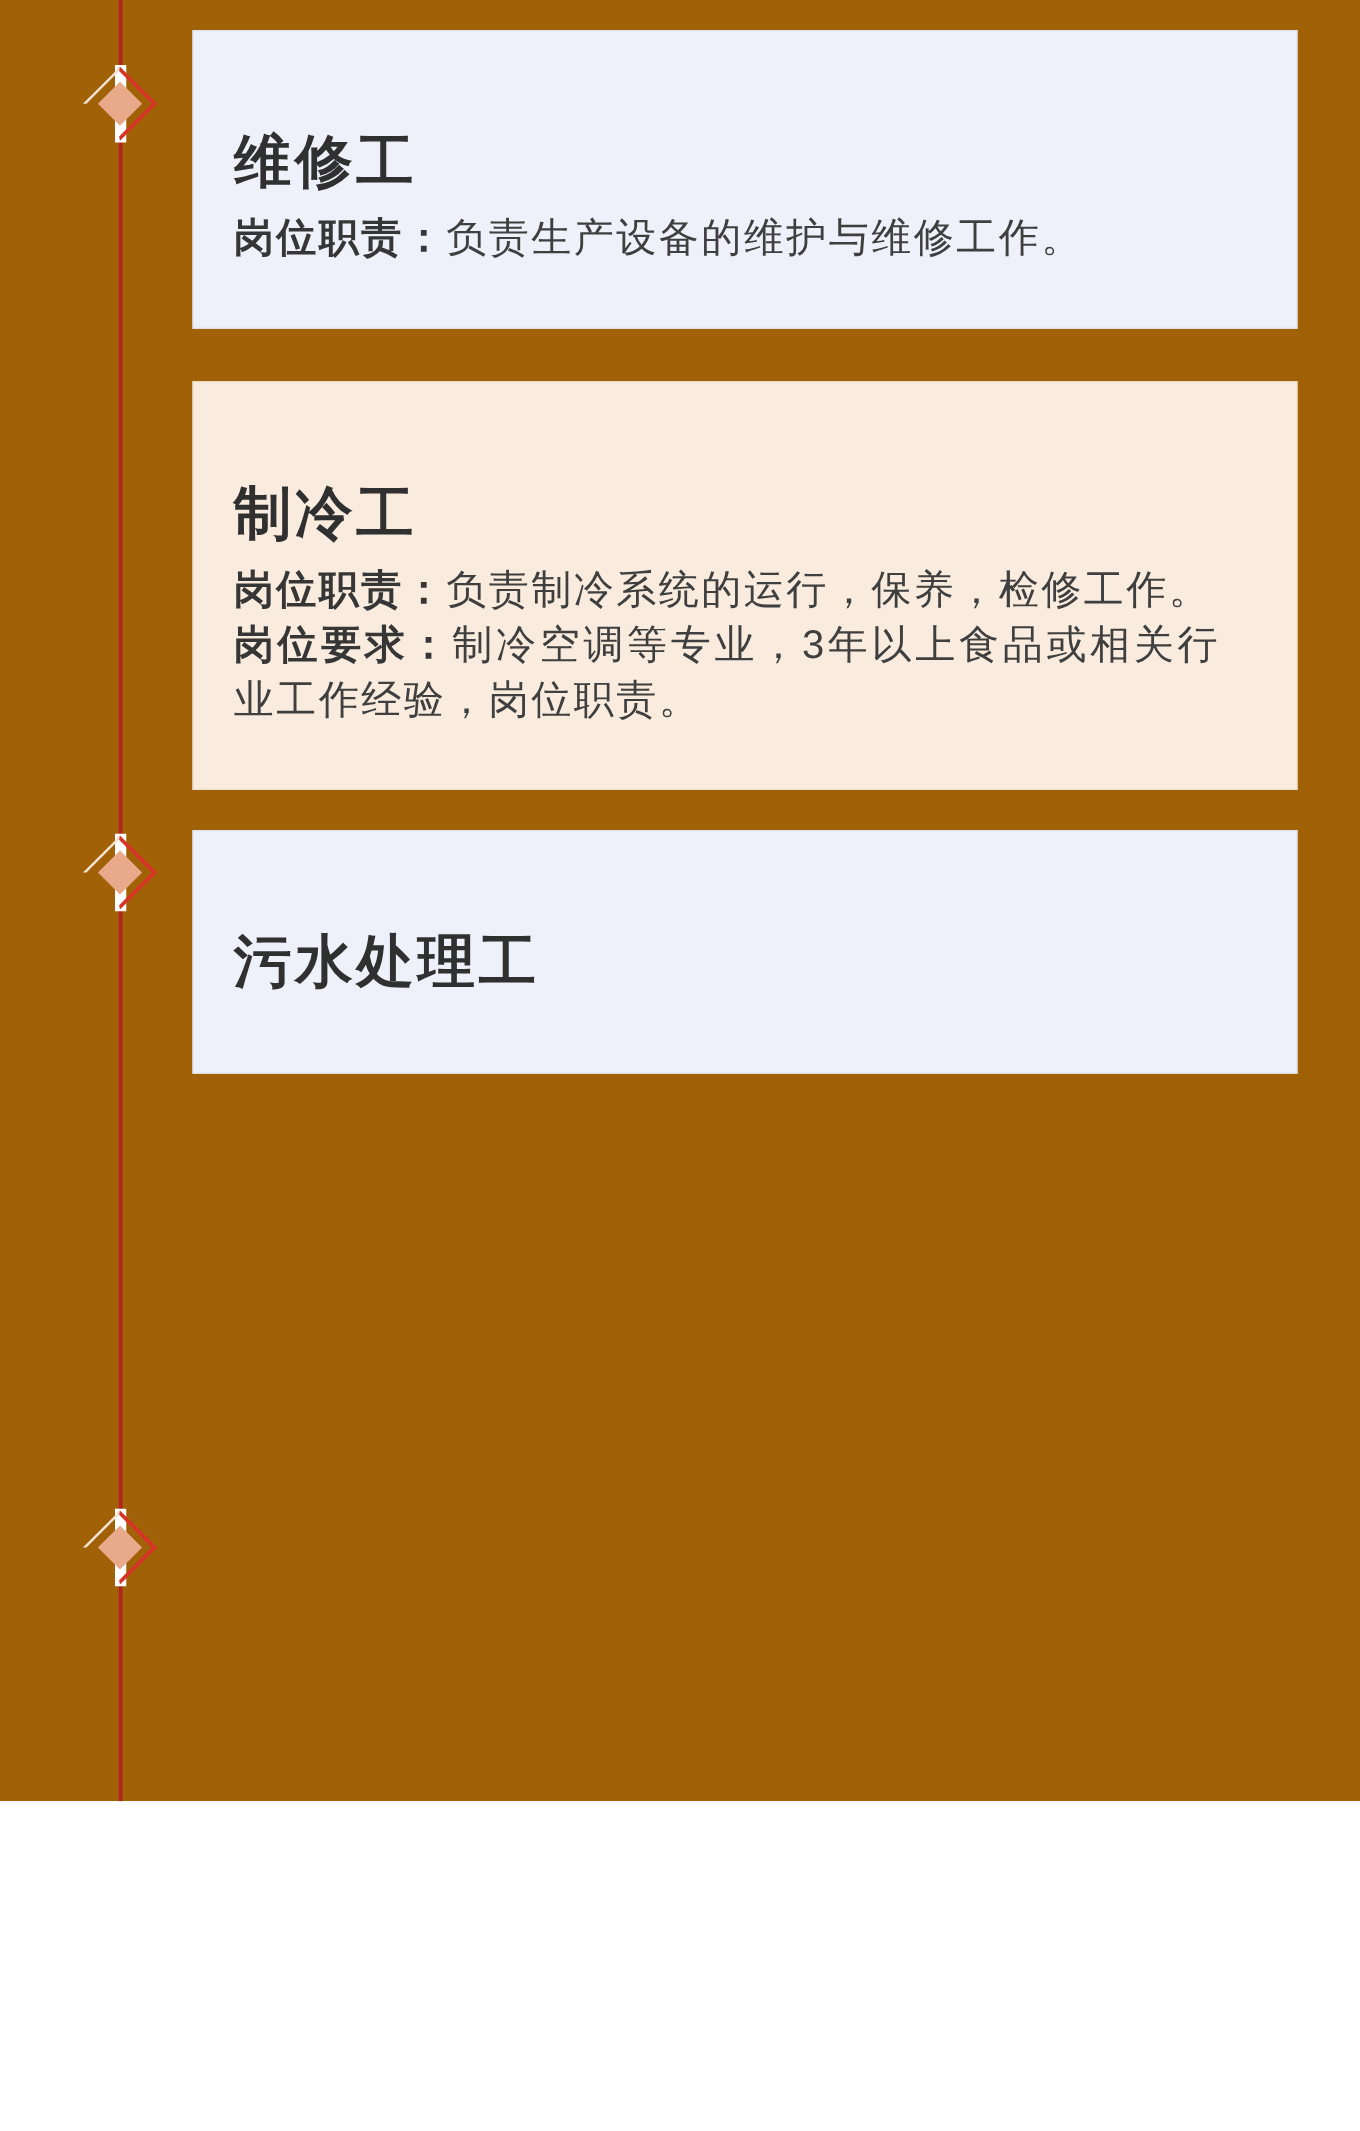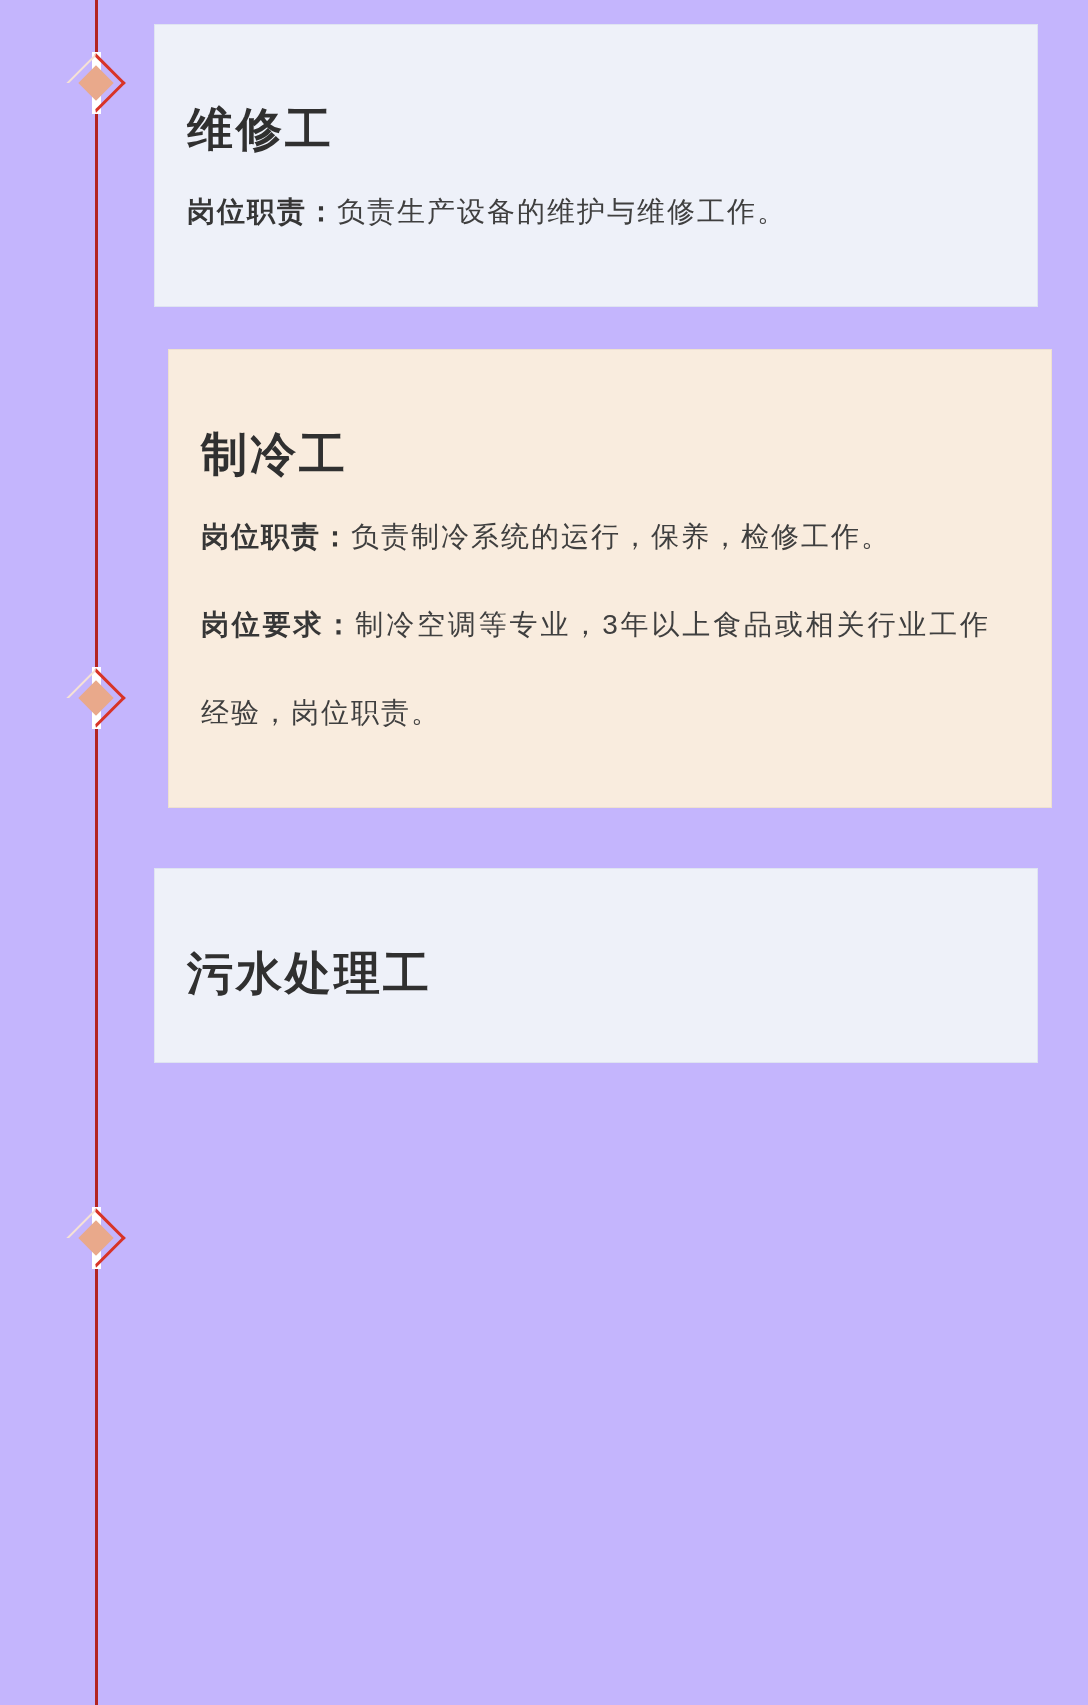--- a/index.html
+++ b/index.html
@@ -1,20 +1,20 @@
 <!DOCTYPE html>
 <html><head>
 <meta charset="utf-8">
 <style>
   html, body { margin: 0; padding: 0; background: #ffffff; }
   .page {
     position: relative;
     width: 1088px;
-    height: 1705px;
-    background: #c4b5fd;
+    height: 1441px;
+    background: #a16207;
     overflow: hidden;
     font-family: "Liberation Sans", "DejaVu Sans", sans-serif;
   }
 
   
   .timeline-line {
     position: absolute;
     left: 95px; top: 0;
     width: 3px; height: 1705px;
     background: #b32421;
@@ -50,35 +50,35 @@
   .cards { position: absolute; left: 154px; top: 0; width: 884px; }
   .card {
     box-sizing: border-box;
     width: 884px;
     border: 1px solid #dfe4f1;
     background: #eef1f9;
     padding: 72px 61px 50px 32px;
   }
   .card.cream { background: #f9ecde; border-color: #efe1cf; }
   .card-1 { margin-top: 24px; }
-  .card-2 { margin-top: 42px; margin-left: 14px; }
-  .card-3 { margin-top: 60px; }
+  .card-2 { margin-top: 42px; }
+  .card-3 { margin-top: 32px; }
 
   .card-title {
     margin: 0 0 7px 0;
     font-size: 46px;
     line-height: 64px;
     font-weight: bold;
     letter-spacing: 3px;
     color: #303030;
   }
   .card p {
     margin: 0;
-    font-size: 28px;
-    line-height: 88px;
+    font-size: 32px;
+    line-height: 44px;
     letter-spacing: 2px;
     color: #3f3f3f;
     text-align: justify;
     text-justify: inter-character;
   }
   .card p strong { font-weight: bold; color: #363636; }
 </style>
 </head>
 <body>
 

